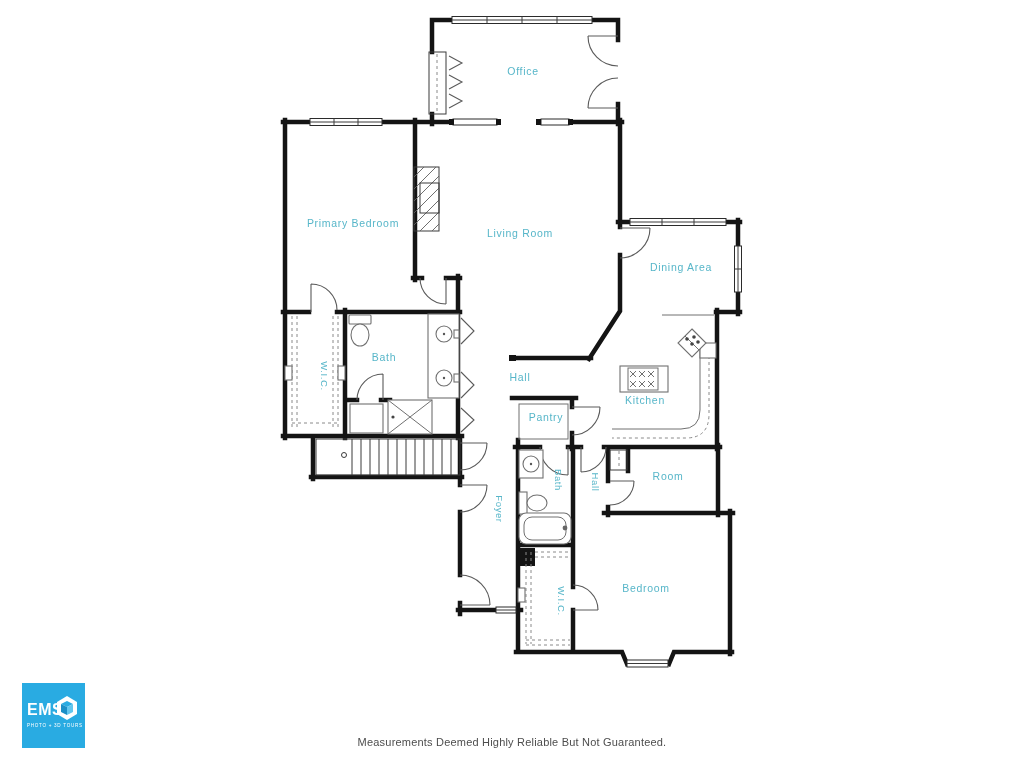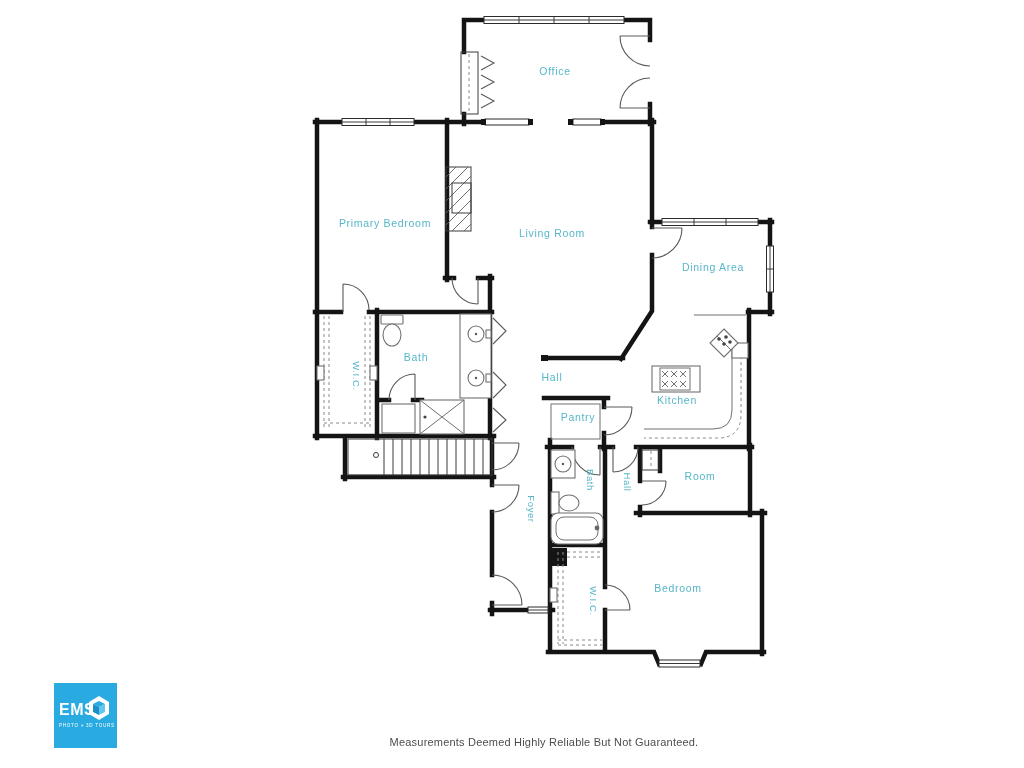--- a/index.html
+++ b/index.html
@@ -1,17 +1,17 @@
 <!DOCTYPE html>
 <html><head>
 <meta charset="utf-8">
 <style>
   html,body{margin:0;padding:0;background:#ffffff;}
   .stage{position:relative;width:824px;height:768px;background:#fff;overflow:hidden;
-         font-family:"Liberation Sans",sans-serif;margin-left:32px;}
+         font-family:"Liberation Sans",sans-serif;}
   svg{position:absolute;left:0;top:0;}
   .w5{stroke:#141414;stroke-width:4.5;fill:none;stroke-linecap:square;}
   .thin{stroke:#3a3a3a;stroke-width:1;fill:none;}
   .win{fill:#ffffff;stroke:#2b2b2b;stroke-width:1;}
   .door{stroke:#5a5a5a;stroke-width:1.1;fill:none;}
   .fix{stroke:#707070;stroke-width:1.1;fill:#ffffff;}
   .fixline{stroke:#707070;stroke-width:1;fill:none;}
   .dash{stroke:#8a8a8a;stroke-width:1;fill:none;stroke-dasharray:3,3;}
   .hatch{stroke:#5f5f5f;stroke-width:0.9;fill:none;}
   .room-label{fill:#57b6c9;font-size:10.5px;letter-spacing:0.7px;text-anchor:middle;

